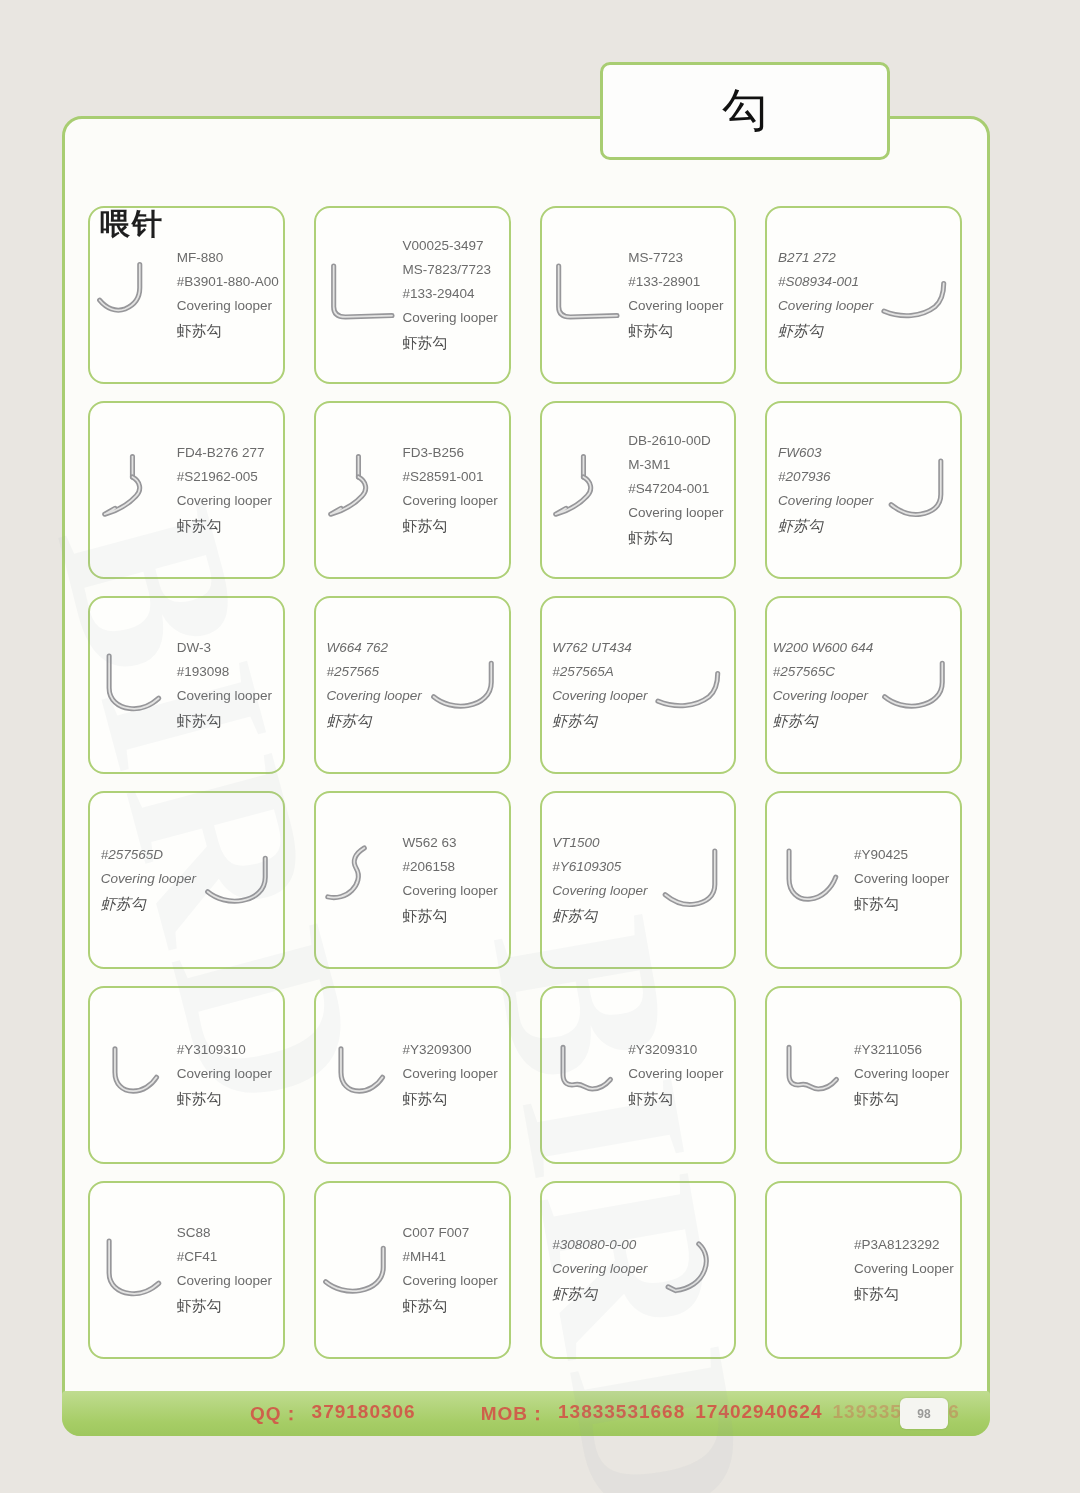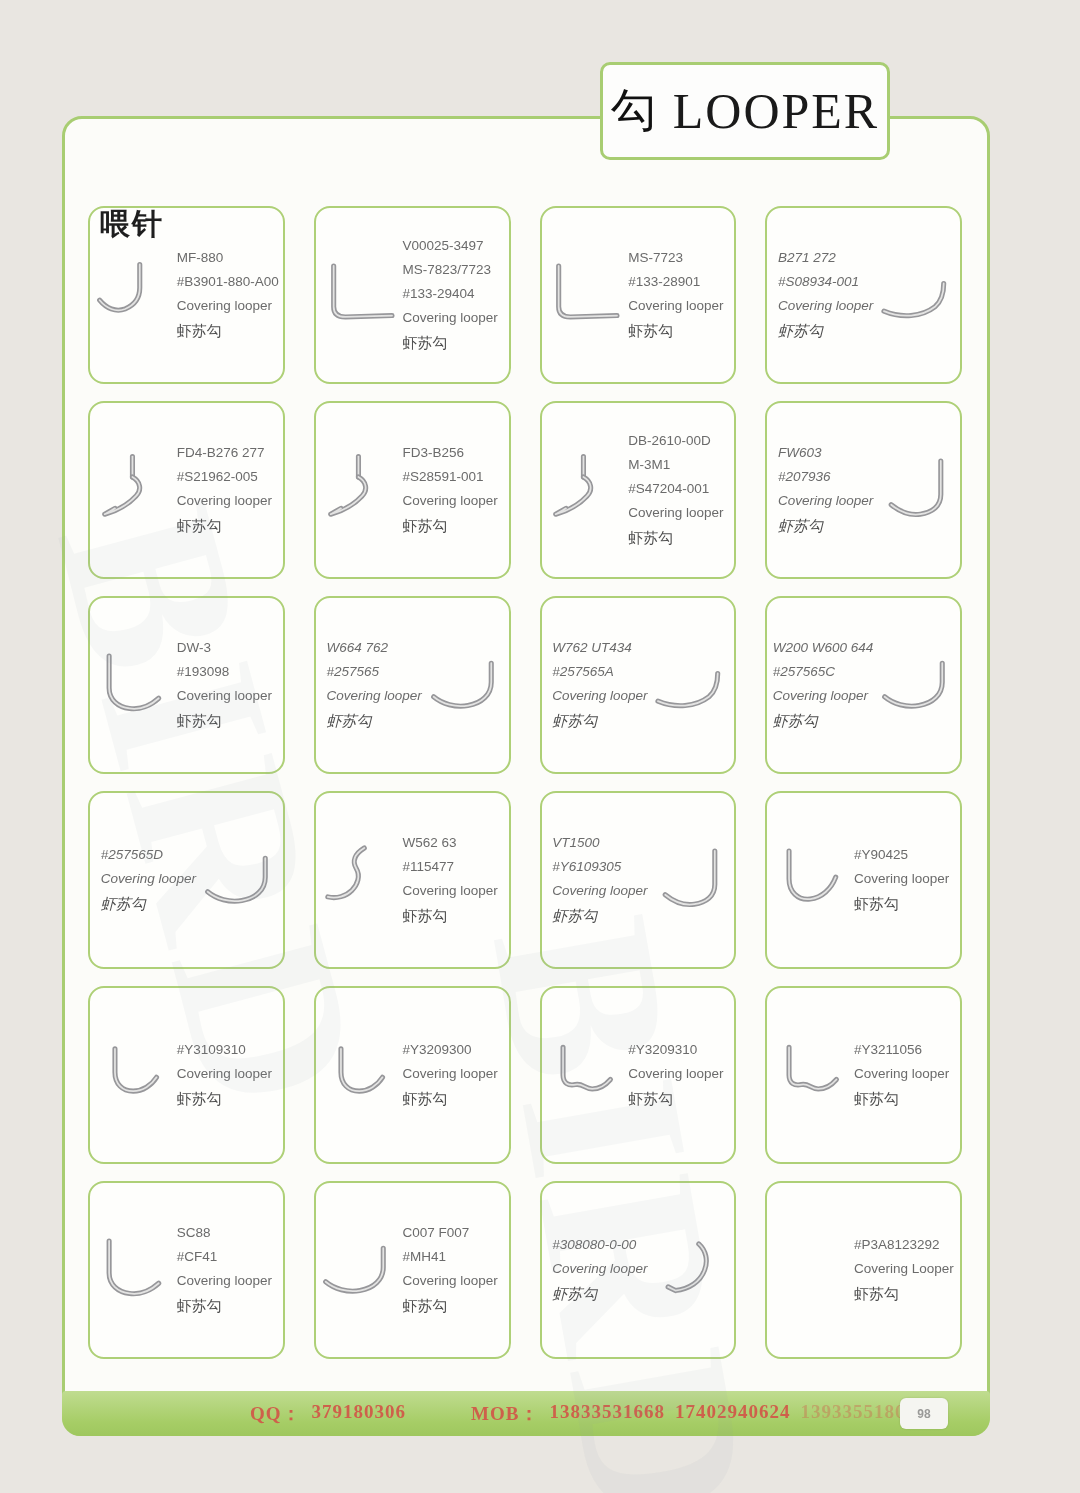--- a/index.html
+++ b/index.html
@@ -55,40 +55,39 @@
   .card .ln{font-size:13.5px;line-height:24px;color:#6b6b6b;white-space:nowrap;}
   .card .cn{font-size:15px;line-height:26px;color:#4e4e4e;}
   .footer-bar{
     position:absolute;left:62px;top:1391px;width:928px;height:45px;z-index:4;
     background:linear-gradient(180deg,#c0dc90 0%,#a6cd66 70%,#9fc75e 100%);
     border-radius:4px 4px 18px 18px;
     display:flex;align-items:center;
     box-sizing:border-box;padding-left:188px;
   }
   .footer-text{font-size:19px;font-weight:bold;color:#ce604b;letter-spacing:1px;display:flex;gap:10px;align-items:center;}
-  .footer-group{display:flex;gap:10px;margin-right:55px;font-family:Liberation Serif, serif;}
+  .footer-group{display:flex;gap:10px;margin-right:55px;}
   .mob-faded{opacity:0.38;}
   .page-badge{
     position:absolute;right:42px;top:7px;width:48px;height:31px;
     background:#f5f5f1;border-radius:6px;color:#9a9a98;font-size:12px;font-weight:bold;
     display:flex;align-items:center;justify-content:center;
     box-shadow:0 0 2px rgba(0,0,0,0.15);
   }
 </style>
 </head>
 <body>
 
 <div class="watermark wm2">BIRD</div>
 <div class="watermark wm3">BIRD</div>
 
 <div class="container"></div>
 
 <div class="title-box">
   <span class="title-cn">勾</span>
-  <span class="title-en">LOOPER</span>
 </div>
 
 <div class="section-label">喂针</div>
 
 <div class="grid" id="cards">
   <div class="card">
     <div class="photo">
       <svg viewBox="0 0 100 100">
           <path d="M60,8 V40 C60,56 52,64 40,69 C27,74 14,68 5,57" fill="none" stroke="#97979a" stroke-width="7" stroke-linecap="round"></path>
           <path d="M60,8 V40 C60,56 52,64 40,69 C27,74 14,68 5,57" fill="none" stroke="#e3e3e2" stroke-width="2.4" stroke-linecap="round"></path>
@@ -291,21 +290,21 @@
 
   <div class="card">
     <div class="photo">
       <svg viewBox="0 0 100 100">
           <path d="M58,6 C45,14 41,24 47,34 C53,44 49,56 41,64 C33,72 20,76 8,73" fill="none" stroke="#97979a" stroke-width="7" stroke-linecap="round"></path>
           <path d="M58,6 C45,14 41,24 47,34 C53,44 49,56 41,64 C33,72 20,76 8,73" fill="none" stroke="#e3e3e2" stroke-width="2.4" stroke-linecap="round"></path>
         </svg>
     </div>
     <div class="ctext">
         <div class="ln">W562 63</div>
-        <div class="ln">#115477</div>
+        <div class="ln">#206158</div>
         <div class="ln">Covering looper</div>
         <div class="ln cn">虾苏勾</div>
       </div>
   </div>
 
   <div class="card flip">
     <div class="photo">
       <svg viewBox="0 0 100 100">
           <path d="M82,10 V56 C82,72 70,81 54,83 C40,85 25,79 14,70" fill="none" stroke="#97979a" stroke-width="7" stroke-linecap="round"></path>
           <path d="M82,10 V56 C82,72 70,81 54,83 C40,85 25,79 14,70" fill="none" stroke="#e3e3e2" stroke-width="2.4" stroke-linecap="round"></path>

